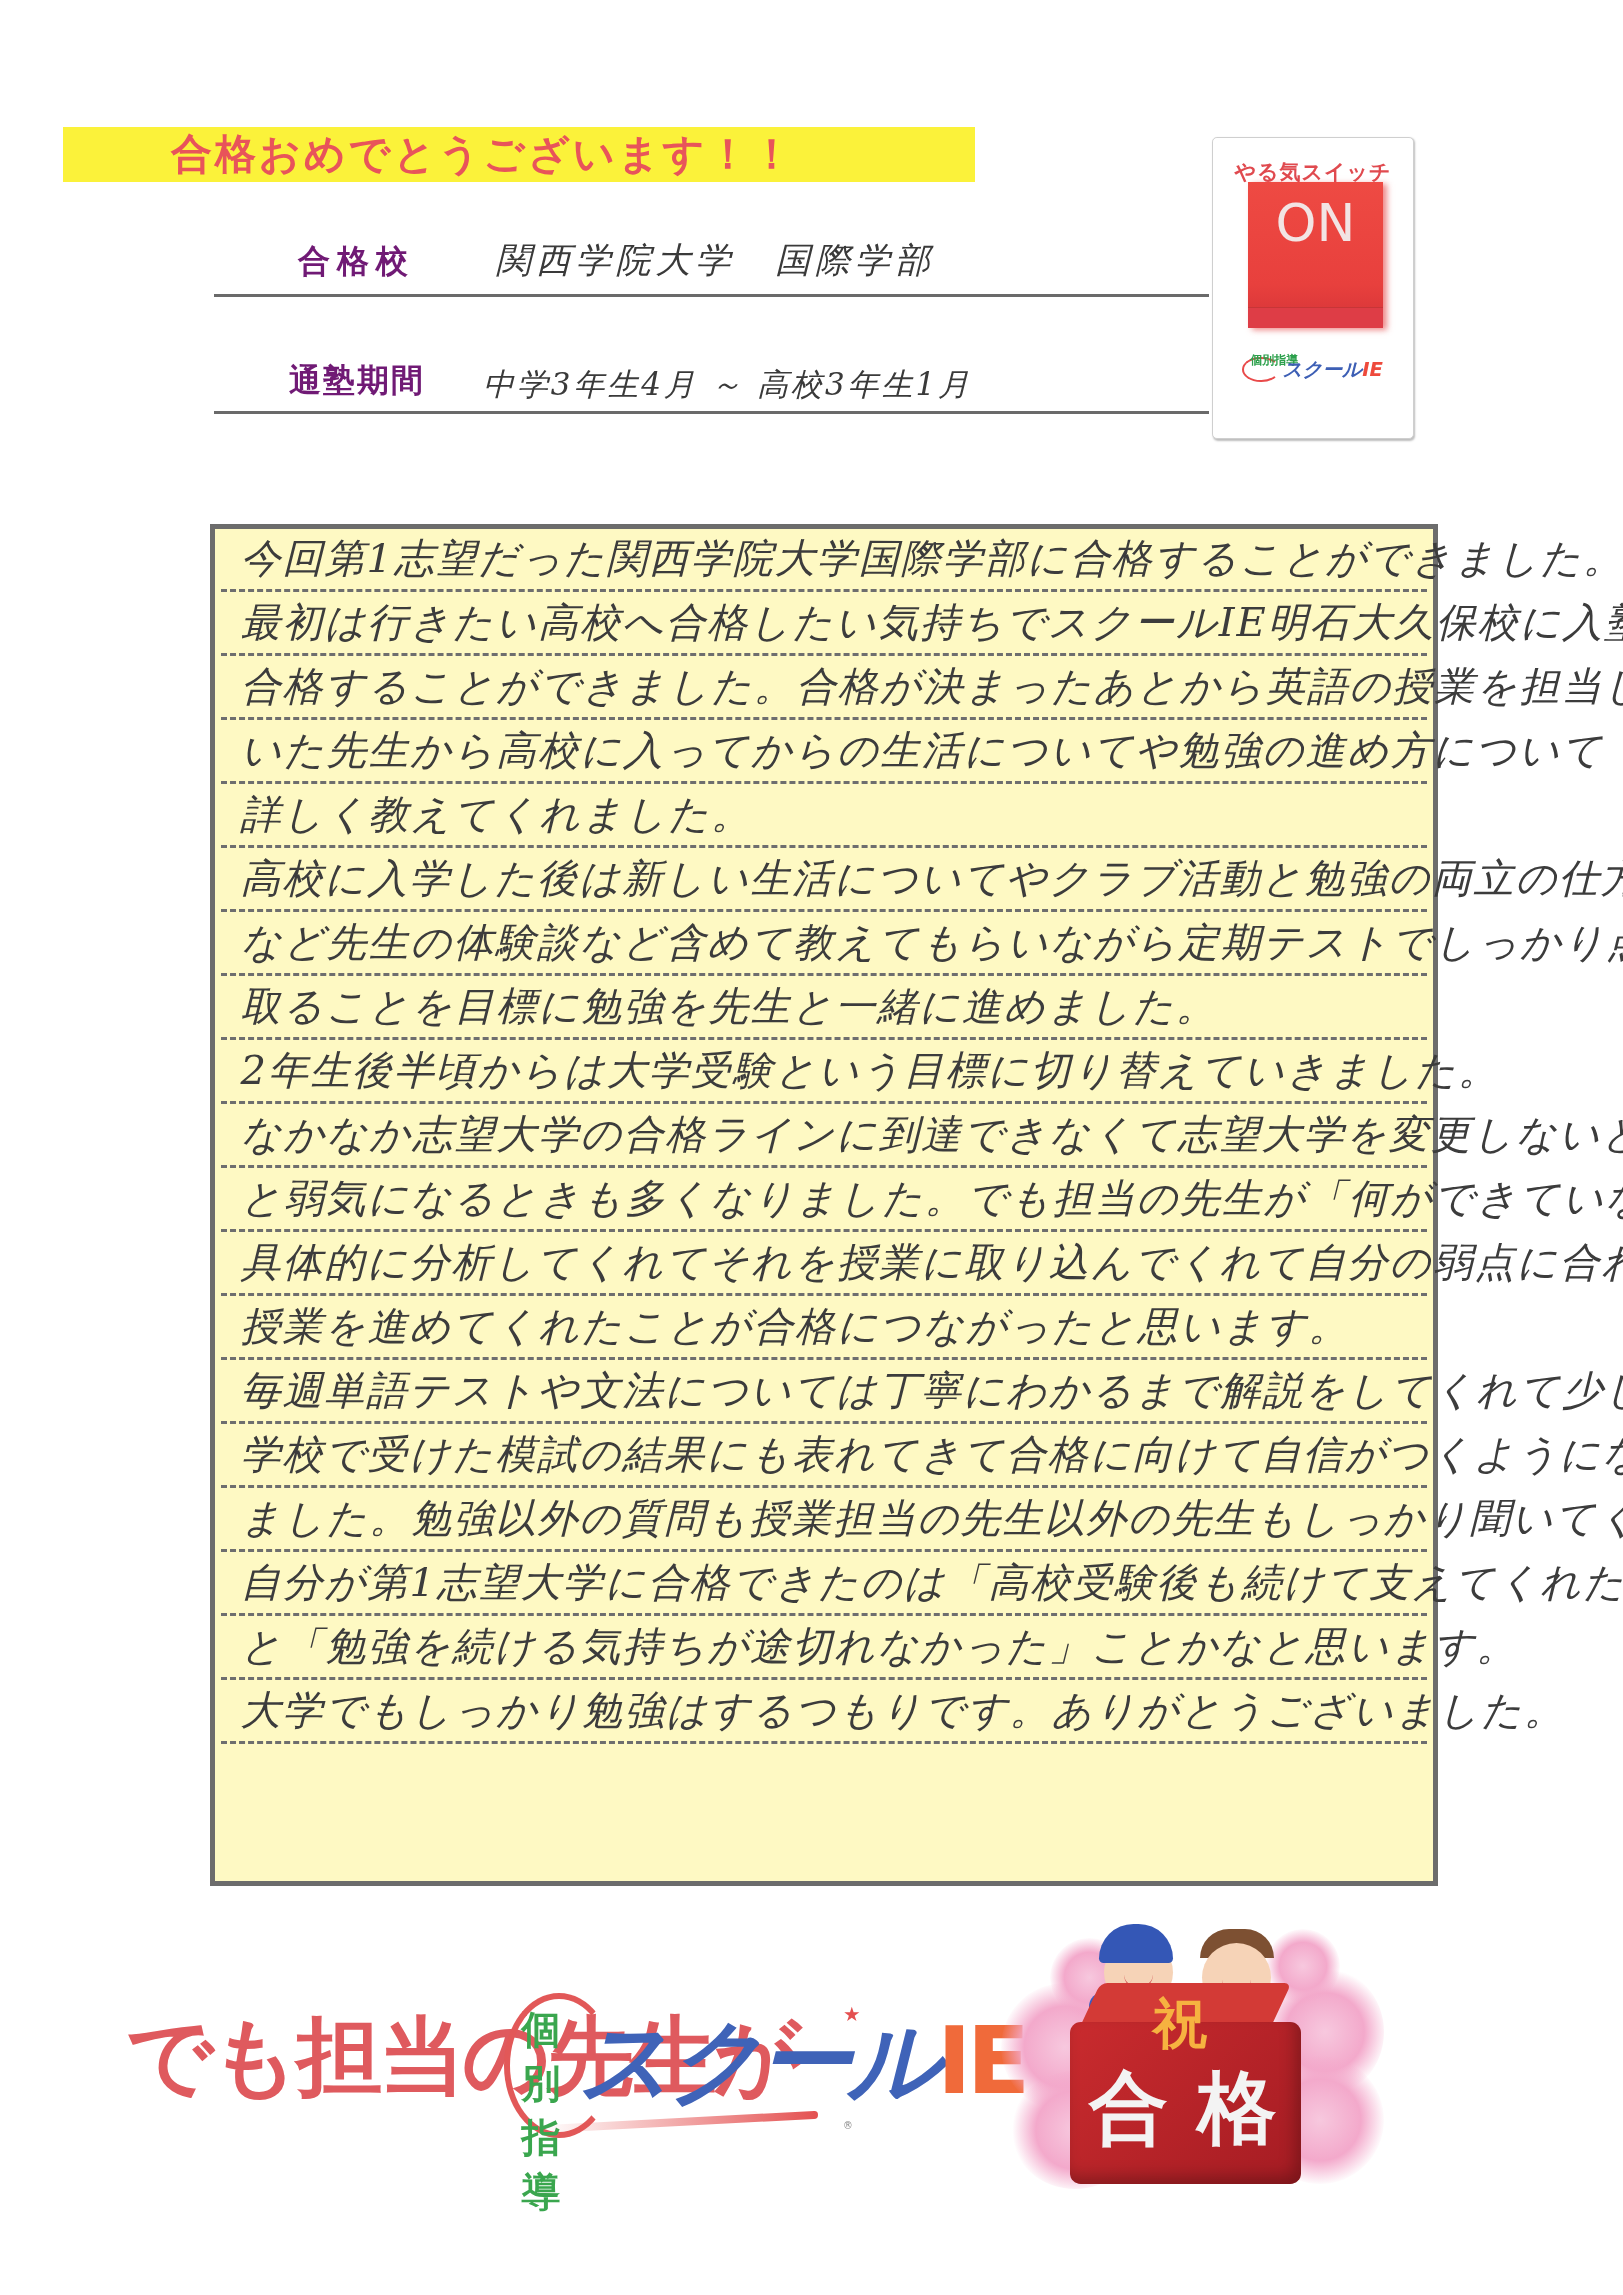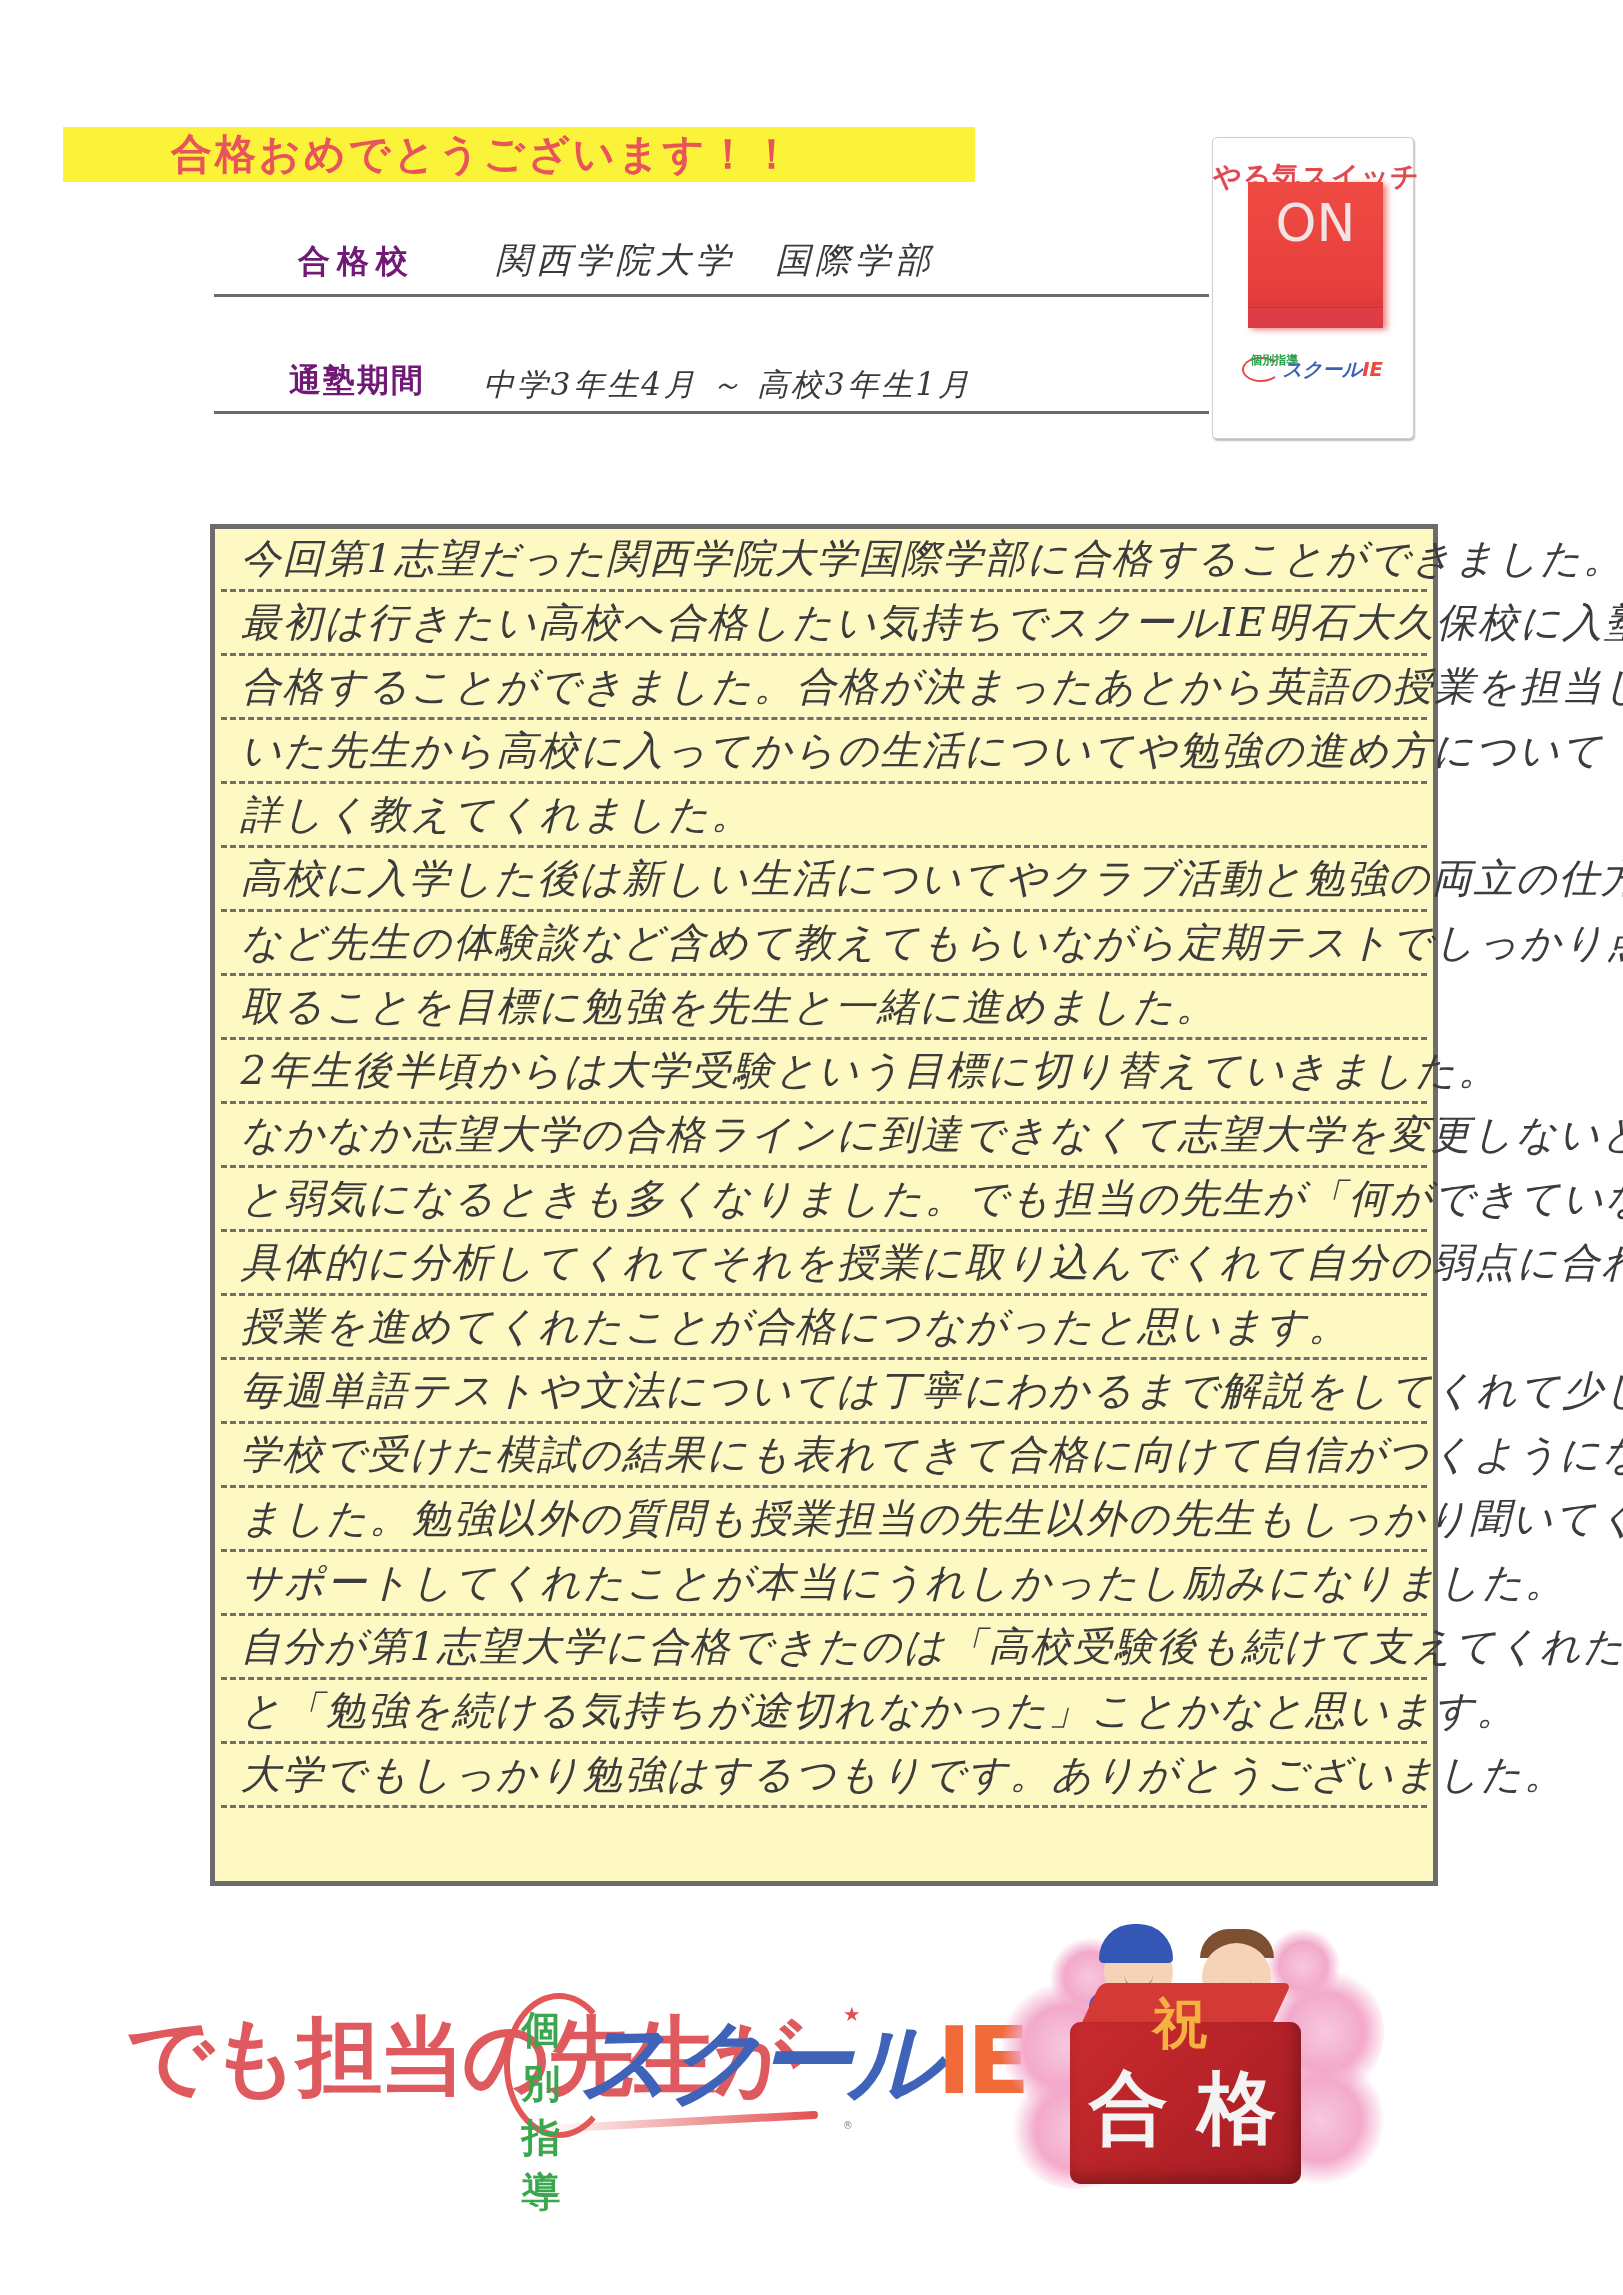--- a/index.html
+++ b/index.html
@@ -3,21 +3,21 @@
 <meta charset="utf-8">
 <style>
   html,body{margin:0;padding:0;background:#fff;}
   body{width:1623px;height:2295px;position:relative;overflow:hidden;font-family:"DejaVu Sans",sans-serif;color:#3a3a3a;}
   .banner{position:absolute;left:63px;top:127px;width:912px;height:55px;background:#fbf23a;}
   .banner-text{position:absolute;left:108px;top:0;height:55px;line-height:55px;font-size:41px;font-weight:bold;color:#e8545a;letter-spacing:2.9px;white-space:nowrap;font-family:"DejaVu Sans",sans-serif;}
   .field-label{position:absolute;font-size:32px;font-weight:bold;color:#701a75;letter-spacing:6.9px;font-family:"DejaVu Sans",sans-serif;}
   .field-value{position:absolute;font-size:35px;color:#3a3a3a;letter-spacing:4.9px;font-family:"DejaVu Serif",serif;font-style:italic;white-space:nowrap;}
   .field-rule{position:absolute;left:214px;width:995px;height:2.9px;background:#6a6a6a;}
   .switch-card{position:absolute;left:1212px;top:137px;width:200px;height:300px;background:#fff;border:1.5px solid #cfcfcf;border-radius:4.9px;box-shadow:1px 1.5px 2px #bdbdbd;}
-  .switch-title{position:absolute;left:0;right:0;top:19.6px;text-align:center;font-size:28px;font-weight:bold;color:#e04a4f;letter-spacing:1px;white-space:nowrap;}
+  .switch-title{position:absolute;left:0;right:0;top:19.6px;text-align:center;font-size:21px;font-weight:bold;color:#e04a4f;letter-spacing:1px;white-space:nowrap;}
   .switch-btn{position:absolute;left:35px;top:44px;width:135px;height:146px;background:linear-gradient(180deg,#ee4a43 0%,#e8403d 70%,#d43338 100%);box-shadow:3.9px 2px 5.9px rgba(226,60,60,.6);}
   .switch-on{position:absolute;left:0;right:0;top:10.8px;text-align:center;font-size:52px;color:#f2e4e4;font-family:"DejaVu Sans",sans-serif;}
   .switch-lip{position:absolute;left:0;right:0;bottom:0;height:19.6px;background:#de3d46;border-top:1.5px solid #c73537;}
   .switch-logo{position:absolute;left:29.4px;top:216px;width:147px;height:29.4px;}
   .switch-logo .ring{position:absolute;left:0;top:2.9px;width:34px;height:21.6px;border:2.5px solid #e94a4a;border-right-color:transparent;border-radius:50%;}
   .switch-logo .kobetsu{position:absolute;left:7.9px;top:2px;font-size:12px;line-height:9.8px;color:#2ca04c;font-weight:bold;}
   .switch-logo .school{position:absolute;left:40px;top:2px;font-size:19.6px;font-style:italic;font-weight:bold;color:#3d5fb5;white-space:nowrap;}
   .switch-logo .ie{color:#ee4a3c;}
   .essay-box{position:absolute;left:210px;top:524px;width:1198px;height:1352px;border:5.4px solid #6c6c6c;background:#fef9c3;padding-left:20px;}
   .essay-lines{position:absolute;left:5.9px;right:5.9px;top:0;}
@@ -118,23 +118,20 @@
     <div class="essay-line">
         <span class="essay-text">毎週単語テストや文法については丁寧にわかるまで解説をしてくれて少しずつ</span>
       </div>
     <div class="essay-line">
         <span class="essay-text">学校で受けた模試の結果にも表れてきて合格に向けて自信がつくようになり</span>
       </div>
     <div class="essay-line">
         <span class="essay-text">ました。勉強以外の質問も授業担当の先生以外の先生もしっかり聞いてくれて</span>
       </div>
     <div class="essay-line">
-        <span class="essay-text">サポートしてくれたことが本当にうれしかったし励みになりました。</span>
-      </div>
-    <div class="essay-line">
         <span class="essay-text">自分が第1志望大学に合格できたのは「高校受験後も続けて支えてくれたこと」</span>
       </div>
     <div class="essay-line">
         <span class="essay-text">と「勉強を続ける気持ちが途切れなかった」ことかなと思います。</span>
       </div>
     <div class="essay-line">
         <span class="essay-text">大学でもしっかり勉強はするつもりです。ありがとうございました。</span>
       </div>
   </div>
 </div>

